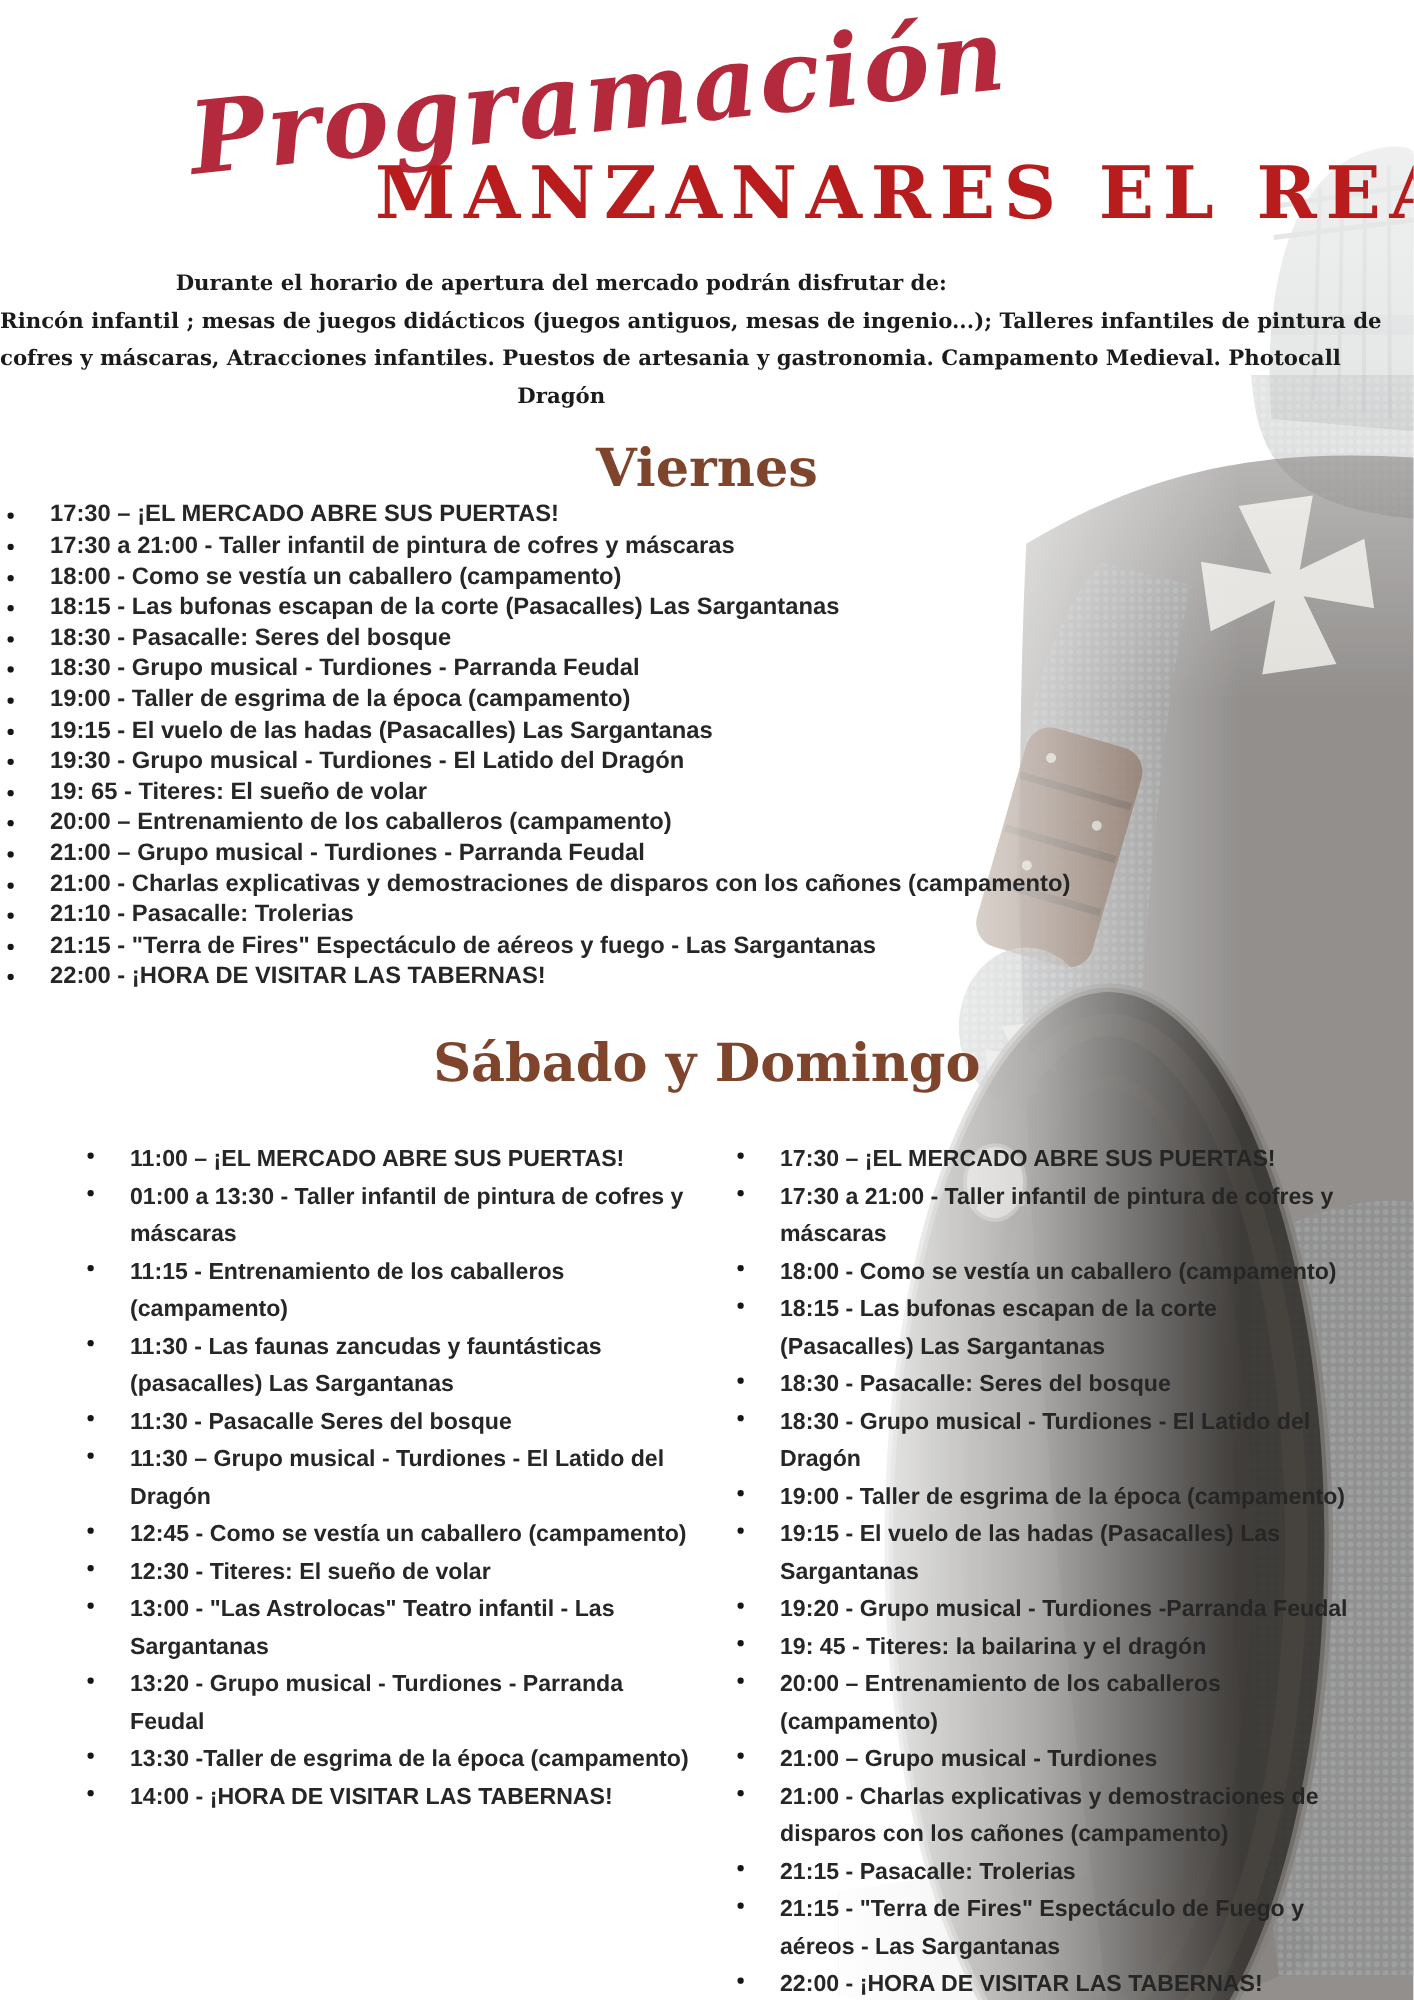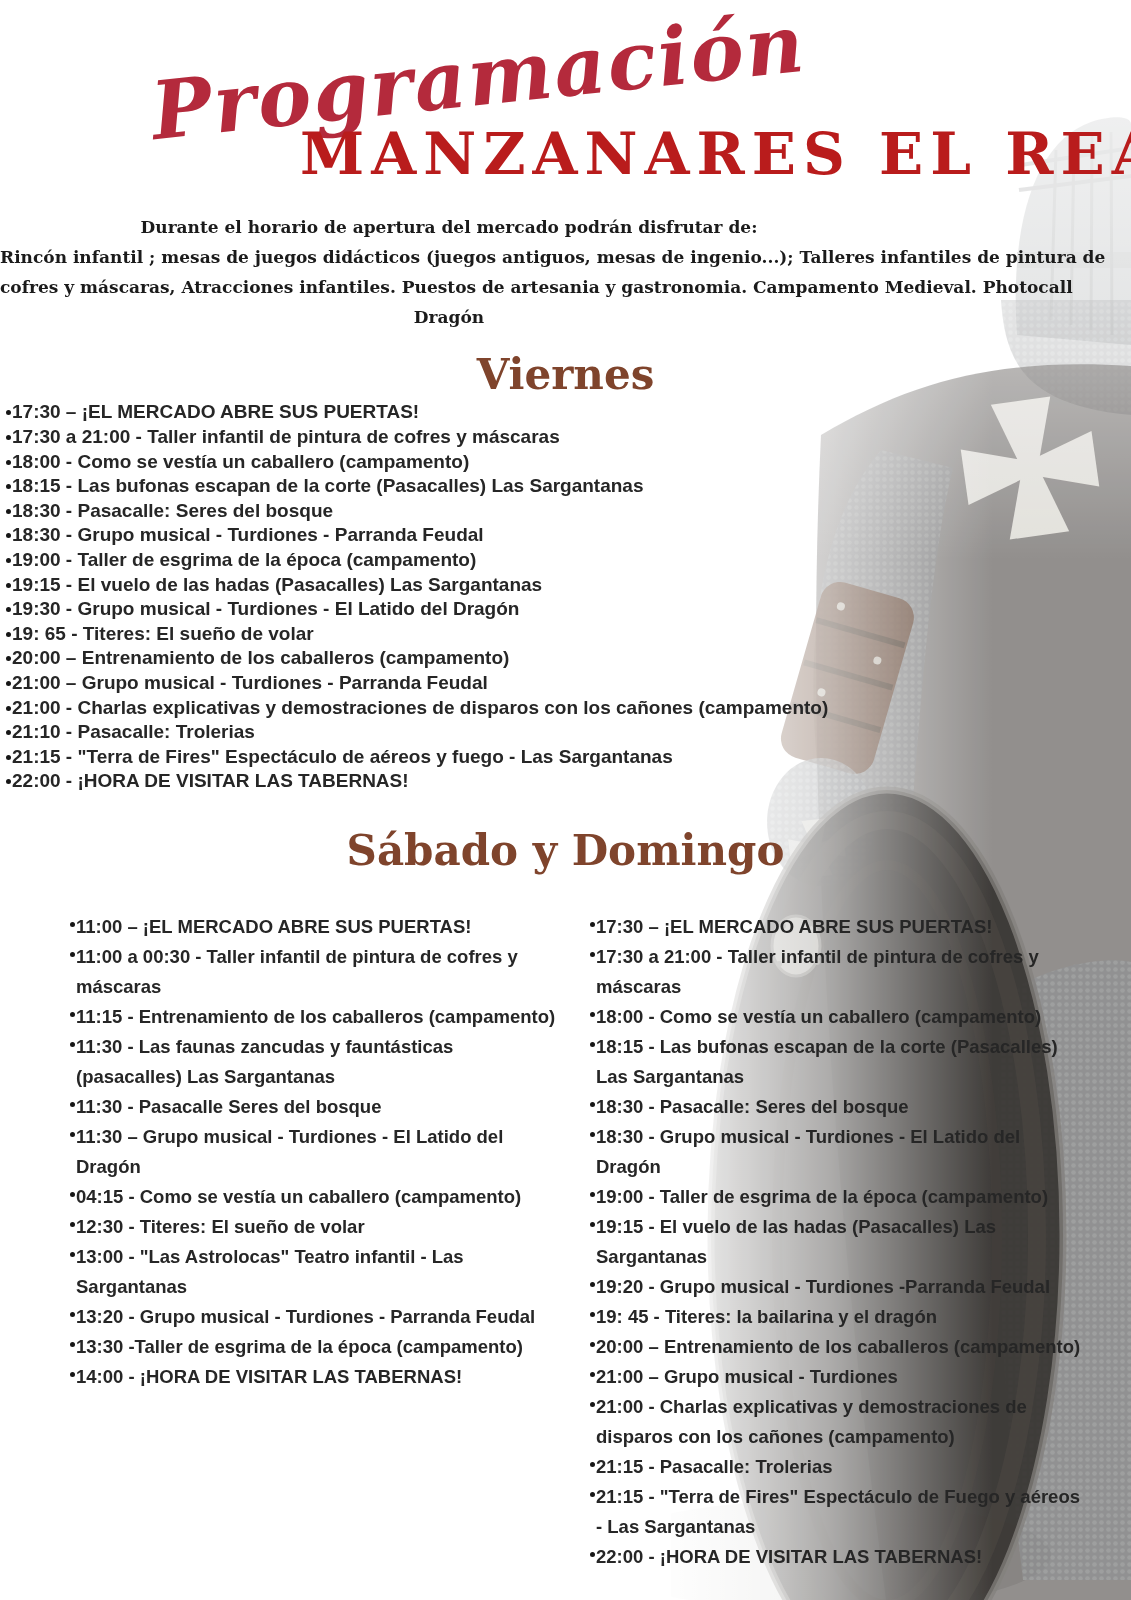--- a/index.html
+++ b/index.html
@@ -45,21 +45,21 @@
     font-family:"DejaVu Serif", serif;
     font-weight:bold;font-size:42px;line-height:1.2;
     color:#7f442c;
   }
   #viernes-title{margin-top:20px;}
   #sabado-title{margin-top:32px;}
   ul.events{
     list-style:none;margin:0;padding:0;
     font-weight:bold;color:#262626;
   }
-  ul.events li{position:relative;padding-left:12px;}
+  ul.events li{position:relative;padding-left:40px;}
   ul.events li::before{
     content:"";position:absolute;left:6px;top:10px;
     width:5px;height:5px;border-radius:50%;background:#161616;
   }
   .viernes-list{
     margin:26px 0 0 64px;width:880px;
     font-size:19px;line-height:24.6px;
   }
   .cols{display:flex;gap:28px;margin:36px 0 0 64px;}
   .col-list{
@@ -193,26 +193,26 @@
           <li>21:15 - "Terra de Fires" Espectáculo de aéreos y fuego - Las Sargantanas</li>
           <li>22:00 - ¡HORA DE VISITAR LAS TABERNAS!</li>
         </ul>
     </section>
 
     <section>
       <h2 id="sabado-title" class="day-title">Sábado y Domingo</h2>
       <div class="cols">
         <ul class="events col-list col-left">
             <li>11:00 – ¡EL MERCADO ABRE SUS PUERTAS!</li>
-            <li>11:00 a 00:30 - Taller infantil de pintura de cofres y máscaras</li>
+            <li>01:00 a 13:30 - Taller infantil de pintura de cofres y máscaras</li>
             <li>11:15 - Entrenamiento de los caballeros (campamento)</li>
             <li>11:30 - Las faunas zancudas y fauntásticas (pasacalles) Las Sargantanas</li>
             <li>11:30 - Pasacalle Seres del bosque</li>
             <li>11:30 – Grupo musical - Turdiones -  El Latido del Dragón</li>
-            <li>04:15 - Como se vestía un caballero (campamento)</li>
+            <li>12:45 - Como se vestía un caballero (campamento)</li>
             <li>12:30 - Titeres: El sueño de volar</li>
             <li>13:00 - "Las Astrolocas" Teatro infantil - Las Sargantanas</li>
             <li>13:20 - Grupo musical - Turdiones - Parranda Feudal</li>
             <li>13:30 -Taller de esgrima de la época (campamento)</li>
             <li>14:00 -  ¡HORA DE VISITAR LAS TABERNAS!</li>
           </ul>
         <ul class="events col-list col-right">
             <li>17:30 – ¡EL MERCADO ABRE SUS PUERTAS!</li>
             <li>17:30 a 21:00 - Taller infantil de pintura de cofres y máscaras</li>
             <li>18:00 - Como se vestía un caballero (campamento)</li>

